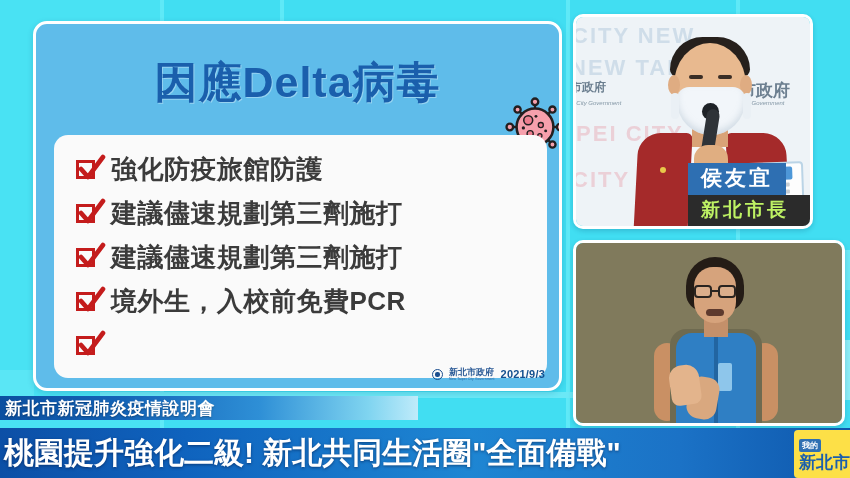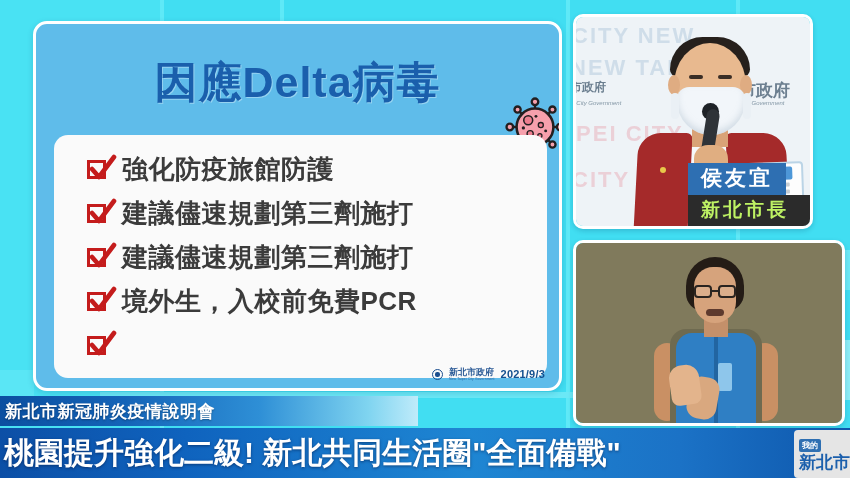--- a/index.html
+++ b/index.html
@@ -52,21 +52,21 @@
     width:62px; height:62px;
   }
   .card-inner{
     position:absolute;
     left:18px; top:111px;
     width:493px; height:243px;
     background:#FAFAFA;
     border-radius:14px;
   }
 
-  ul.bullets{ list-style:none; padding:12px 0 0 22px;margin-left:11px; }
+  ul.bullets{ list-style:none; padding:12px 0 0 22px; }
   ul.bullets li{
     display:flex;
     align-items:center;
     height:44px;
   }
   .chk{
     position:relative;
     flex:0 0 auto;
     width:19px; height:19px;
     border:3px solid #C41C1C;
@@ -312,21 +312,21 @@
   }
   .int-badge{
     position:absolute; left:142px; top:120px; width:14px; height:28px;
     background:#9FD2F2; border-radius:2px; opacity:.85;
   }
 
   
   .subcaption{
     position:absolute;
     left:0; top:396px;
-    width:418px; height:30px;
+    width:418px; height:24px;
     background:linear-gradient(90deg,#0B4FA0 0%,#1464B8 30%,#2E8FD6 62%,#7FD4F0 88%,#BFEBFA 100%);
     display:flex; align-items:center;
   }
   .subcaption span{
     color:#ffffff;
     font-size:17px;
     font-weight:bold;
     letter-spacing:.5px;
     padding-left:5px;
     text-shadow:0 1px 2px rgba(0,0,0,.35);
@@ -352,21 +352,21 @@
   .hl-top-edge{
     position:absolute; left:0; top:428px; width:850px; height:3px;
     background:linear-gradient(90deg,#7FD9F4,#BEEDFB,#7FD9F4);
     opacity:.85;
   }
 
   .corner-logo{
     position:absolute;
     right:0px; top:430px;
     width:56px; height:48px;
-    background:#e5e5e5;
+    background:#fde047;
     border-radius:4px 0 0 4px;
     padding:4px 0 0 5px;
     overflow:hidden;
   }
   .cl-tag{
     display:inline-block;
     background:#2E6FB2; color:#fff;
     font-size:8px; font-weight:bold;
     padding:1px 3px; border-radius:2px;
     letter-spacing:0;

